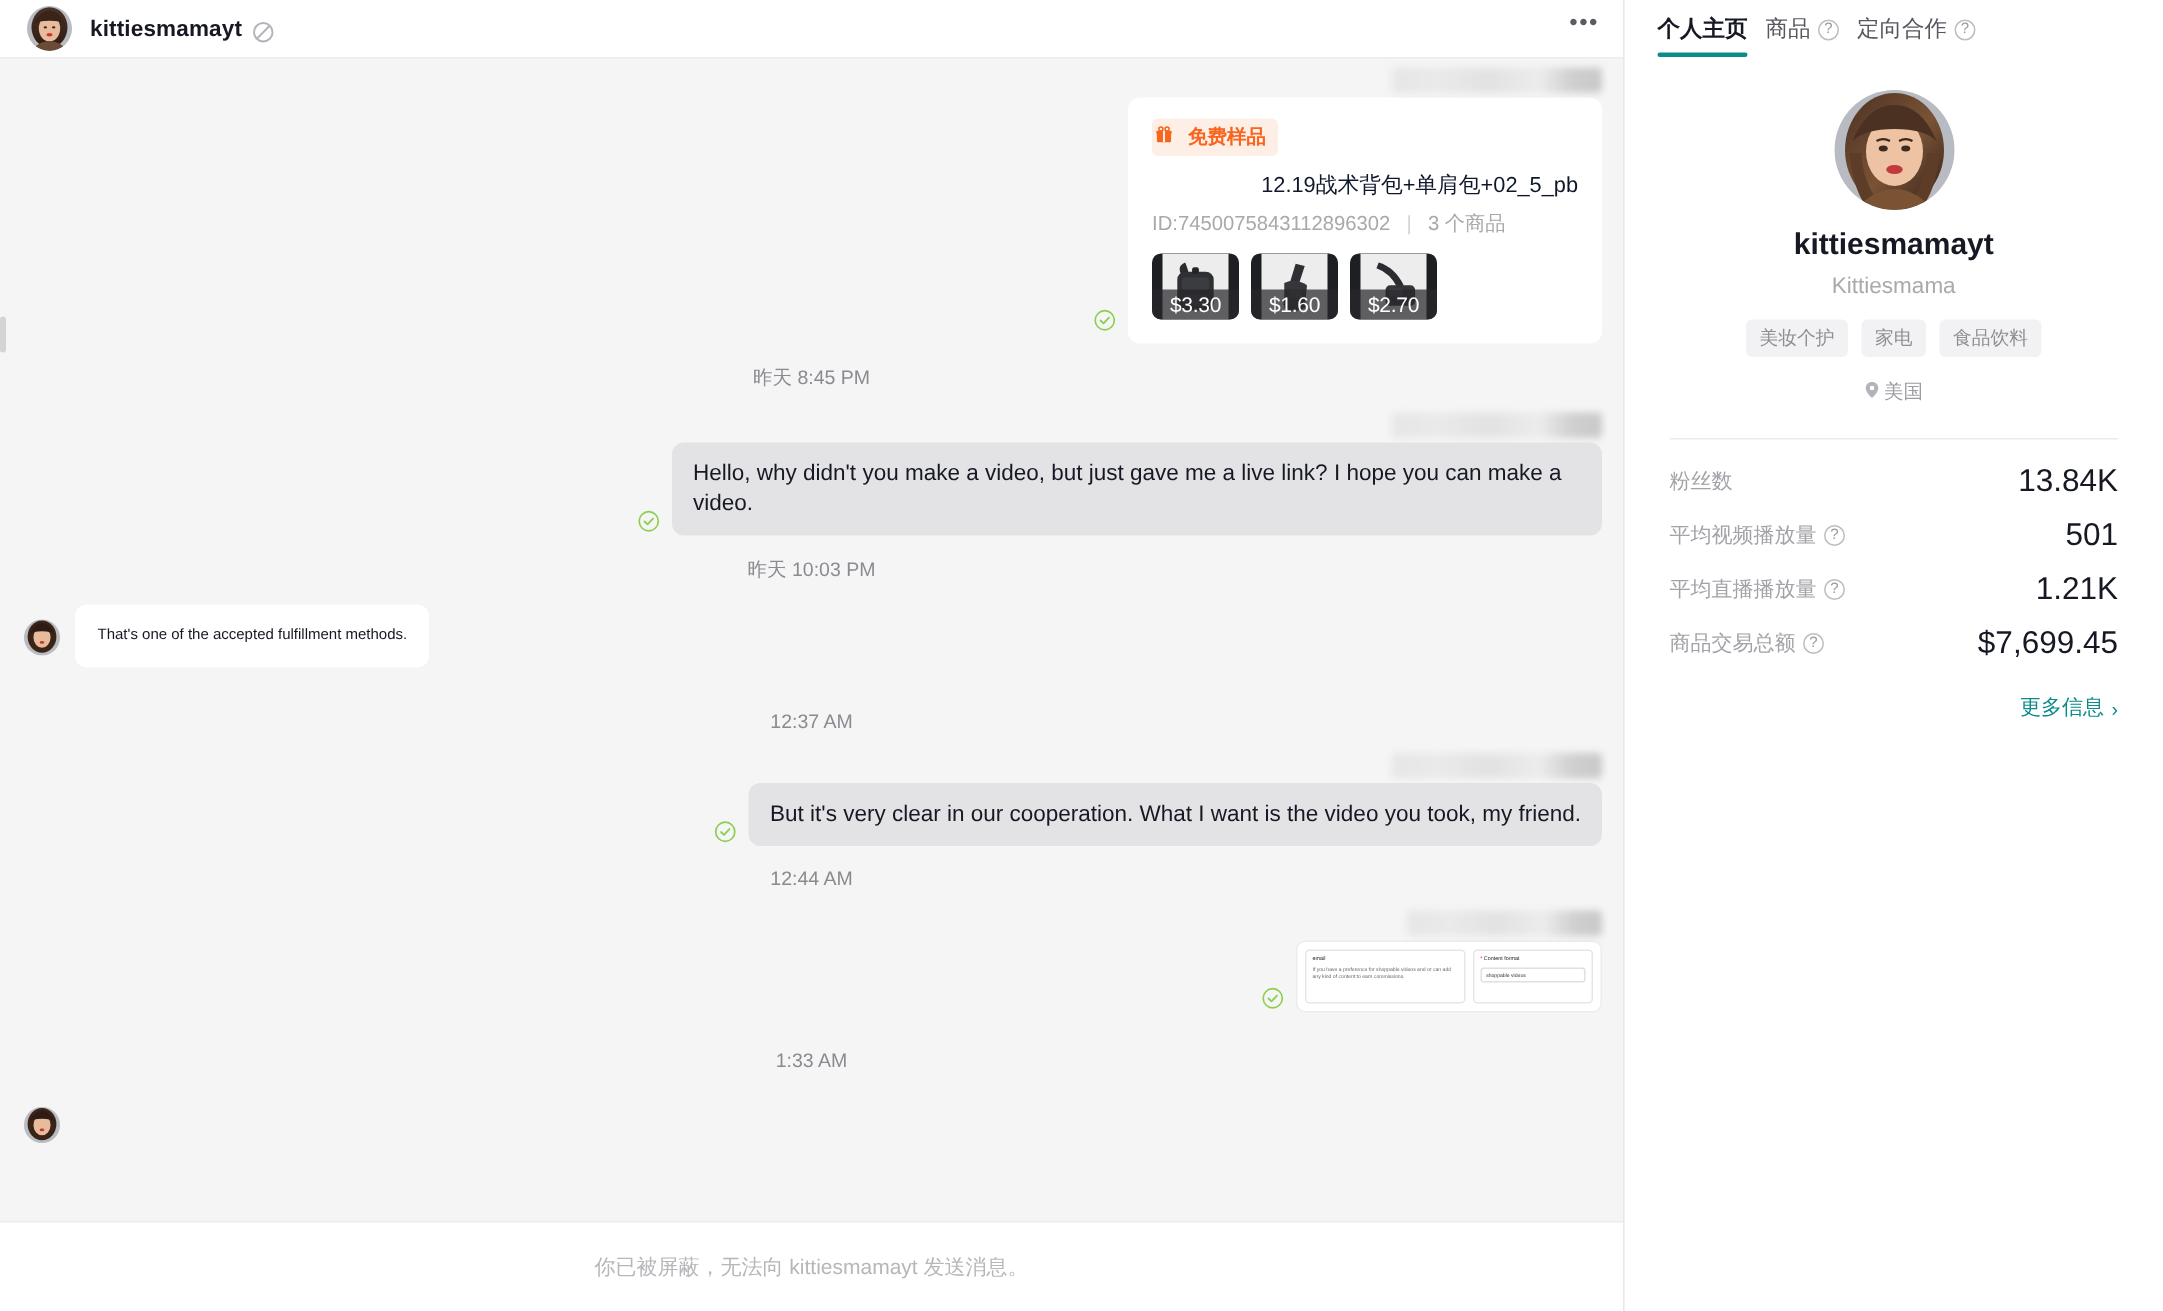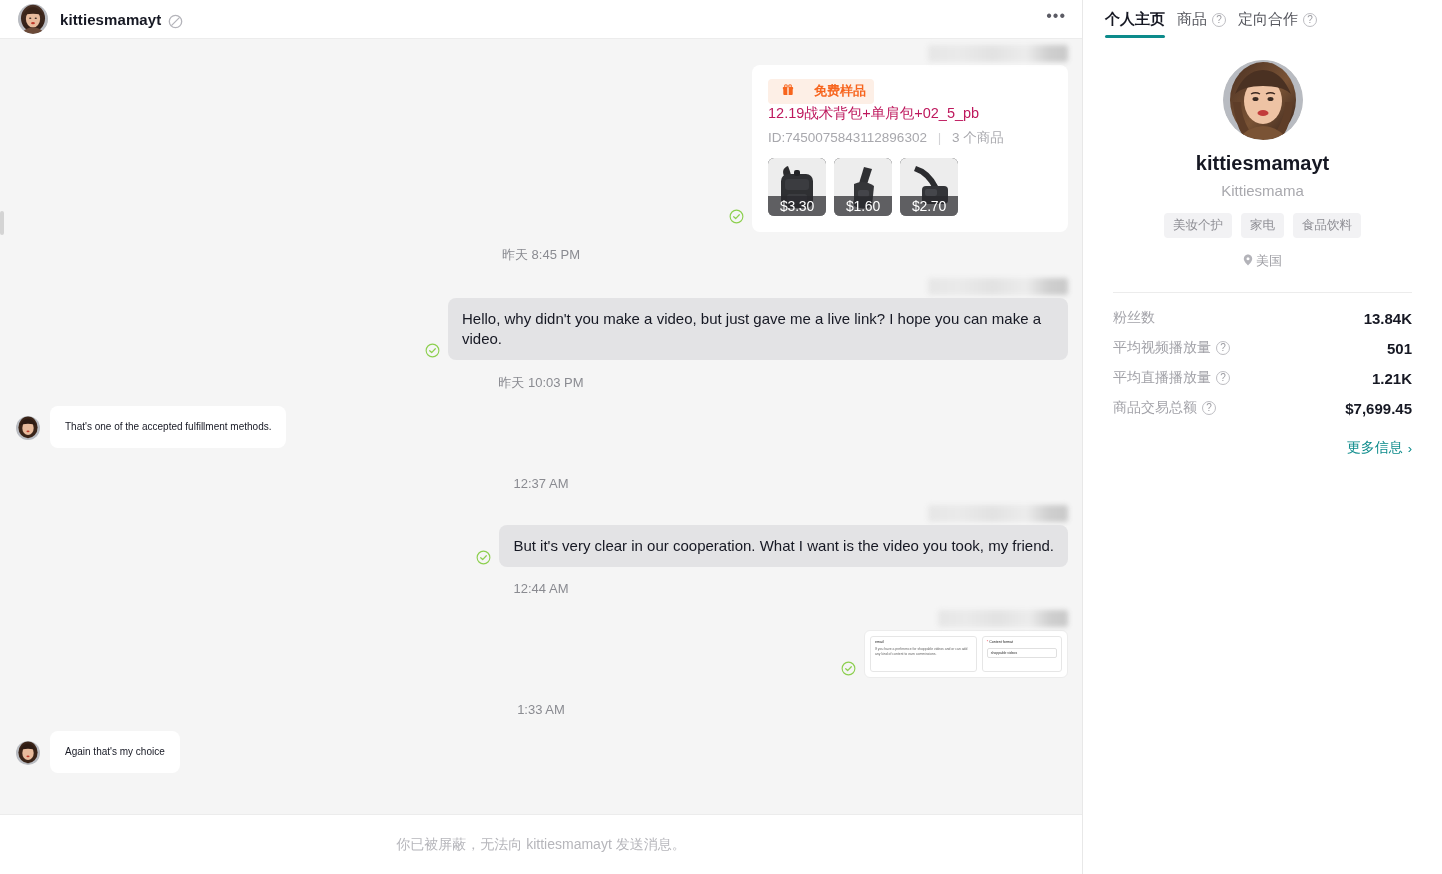--- a/index.html
+++ b/index.html
@@ -100,35 +100,35 @@
     filter: blur(2.5px);
     align-self: flex-end;
   }
 
   
   .product-card {
     background: #ffffff; border-radius: 8px;
     width: 316px; padding: 14px 16px 16px 16px;
   }
   .free-badge {
-    display: inline-flex; align-items: center; gap: 20px;
+    display: inline-flex; align-items: center; gap: 10px;
     background: #fdefe6; color: #f7651e;
     font-size: 13px; font-weight: bold;
-    border-radius: 4px; padding: 3px 8px 4px 14px;
+    border-radius: 4px; padding: 3px 8px 4px 2px;
   }
   .product-title {
-    margin-top: 0; font-size: 14.5px; color: #be185d; line-height: 19px;
+    margin-top: 11px; font-size: 14.5px; color: #0f172a; line-height: 19px; text-align: right;
   }
   .product-meta {
     margin-top: 6px; font-size: 13.5px; color: #a8a8ad;
   }
   .product-meta .sep { margin: 0 7px; color: #d3d3d6; }
   .thumbs { display: flex; gap: 8px; margin-top: 11px; }
   .thumb {
-    width: 58px; height: 58px; border-radius: 6px;
+    width: 58px; height: 44px; border-radius: 6px;
     position: relative; overflow: hidden;
     background: #1e1f22;
   }
   .thumb .price {
     position: absolute; left: 0; right: 0; bottom: 0;
     height: 20px; line-height: 20px;
     background: rgba(40,40,44,.72);
     color: #fff; font-size: 14px; text-align: center;
     letter-spacing: -.2px;
   }
@@ -211,21 +211,21 @@
 
   .stats { margin-top: 16px; }
   .stat-row {
     display: flex; align-items: center; justify-content: space-between;
     margin-bottom: 12px;
   }
   .stat-label {
     font-size: 14px; color: #a2a2a8;
     display: flex; align-items: center; gap: 5px;
   }
-  .stat-value { font-size: 15px; font-weight: bold; color: #161823; }
+  .stat-value { font-size: 21px; font-weight: normal; color: #161823; }
 
   .more-link {
     display: flex; align-items: center; justify-content: flex-end;
     gap: 5px; margin-top: 22px;
     font-size: 14px; color: #0c8b8b; cursor: pointer;
   }
   .chev { font-size: 13px; }
 
   .ava-svg { width: 100%; height: 100%; display: block; }
 </style>
@@ -415,21 +415,20 @@
           <svg class="ava-svg" viewBox="0 0 40 40">
             <g clip-path="url(#cp1)">
               <rect width="40" height="40" fill="#b9bcc2"></rect>
               <ellipse cx="20" cy="19" rx="16" ry="18" fill="#3a2418"></ellipse>
               <ellipse cx="20" cy="20" rx="9.5" ry="11.5" fill="#e8bb9c"></ellipse>
               <path d="M6 16 q6 -12 14 -12 q8 0 14 12 q-4 -3 -14 -3 q-10 0 -14 3z" fill="#2e1c14"></path>
               <ellipse cx="20" cy="25.5" rx="2.6" ry="1.5" fill="#c0392b"></ellipse>
             </g>
           </svg>
         </div>
-        <div class="bubble-in">Again that's my choice</div>
       </div>
     </div>
 
     <div class="blocked-bar">
       <span>你已被屏蔽，无法向 kittiesmamayt 发送消息。</span>
     </div>
   </div>
 
   <div class="profile-pane">
 

